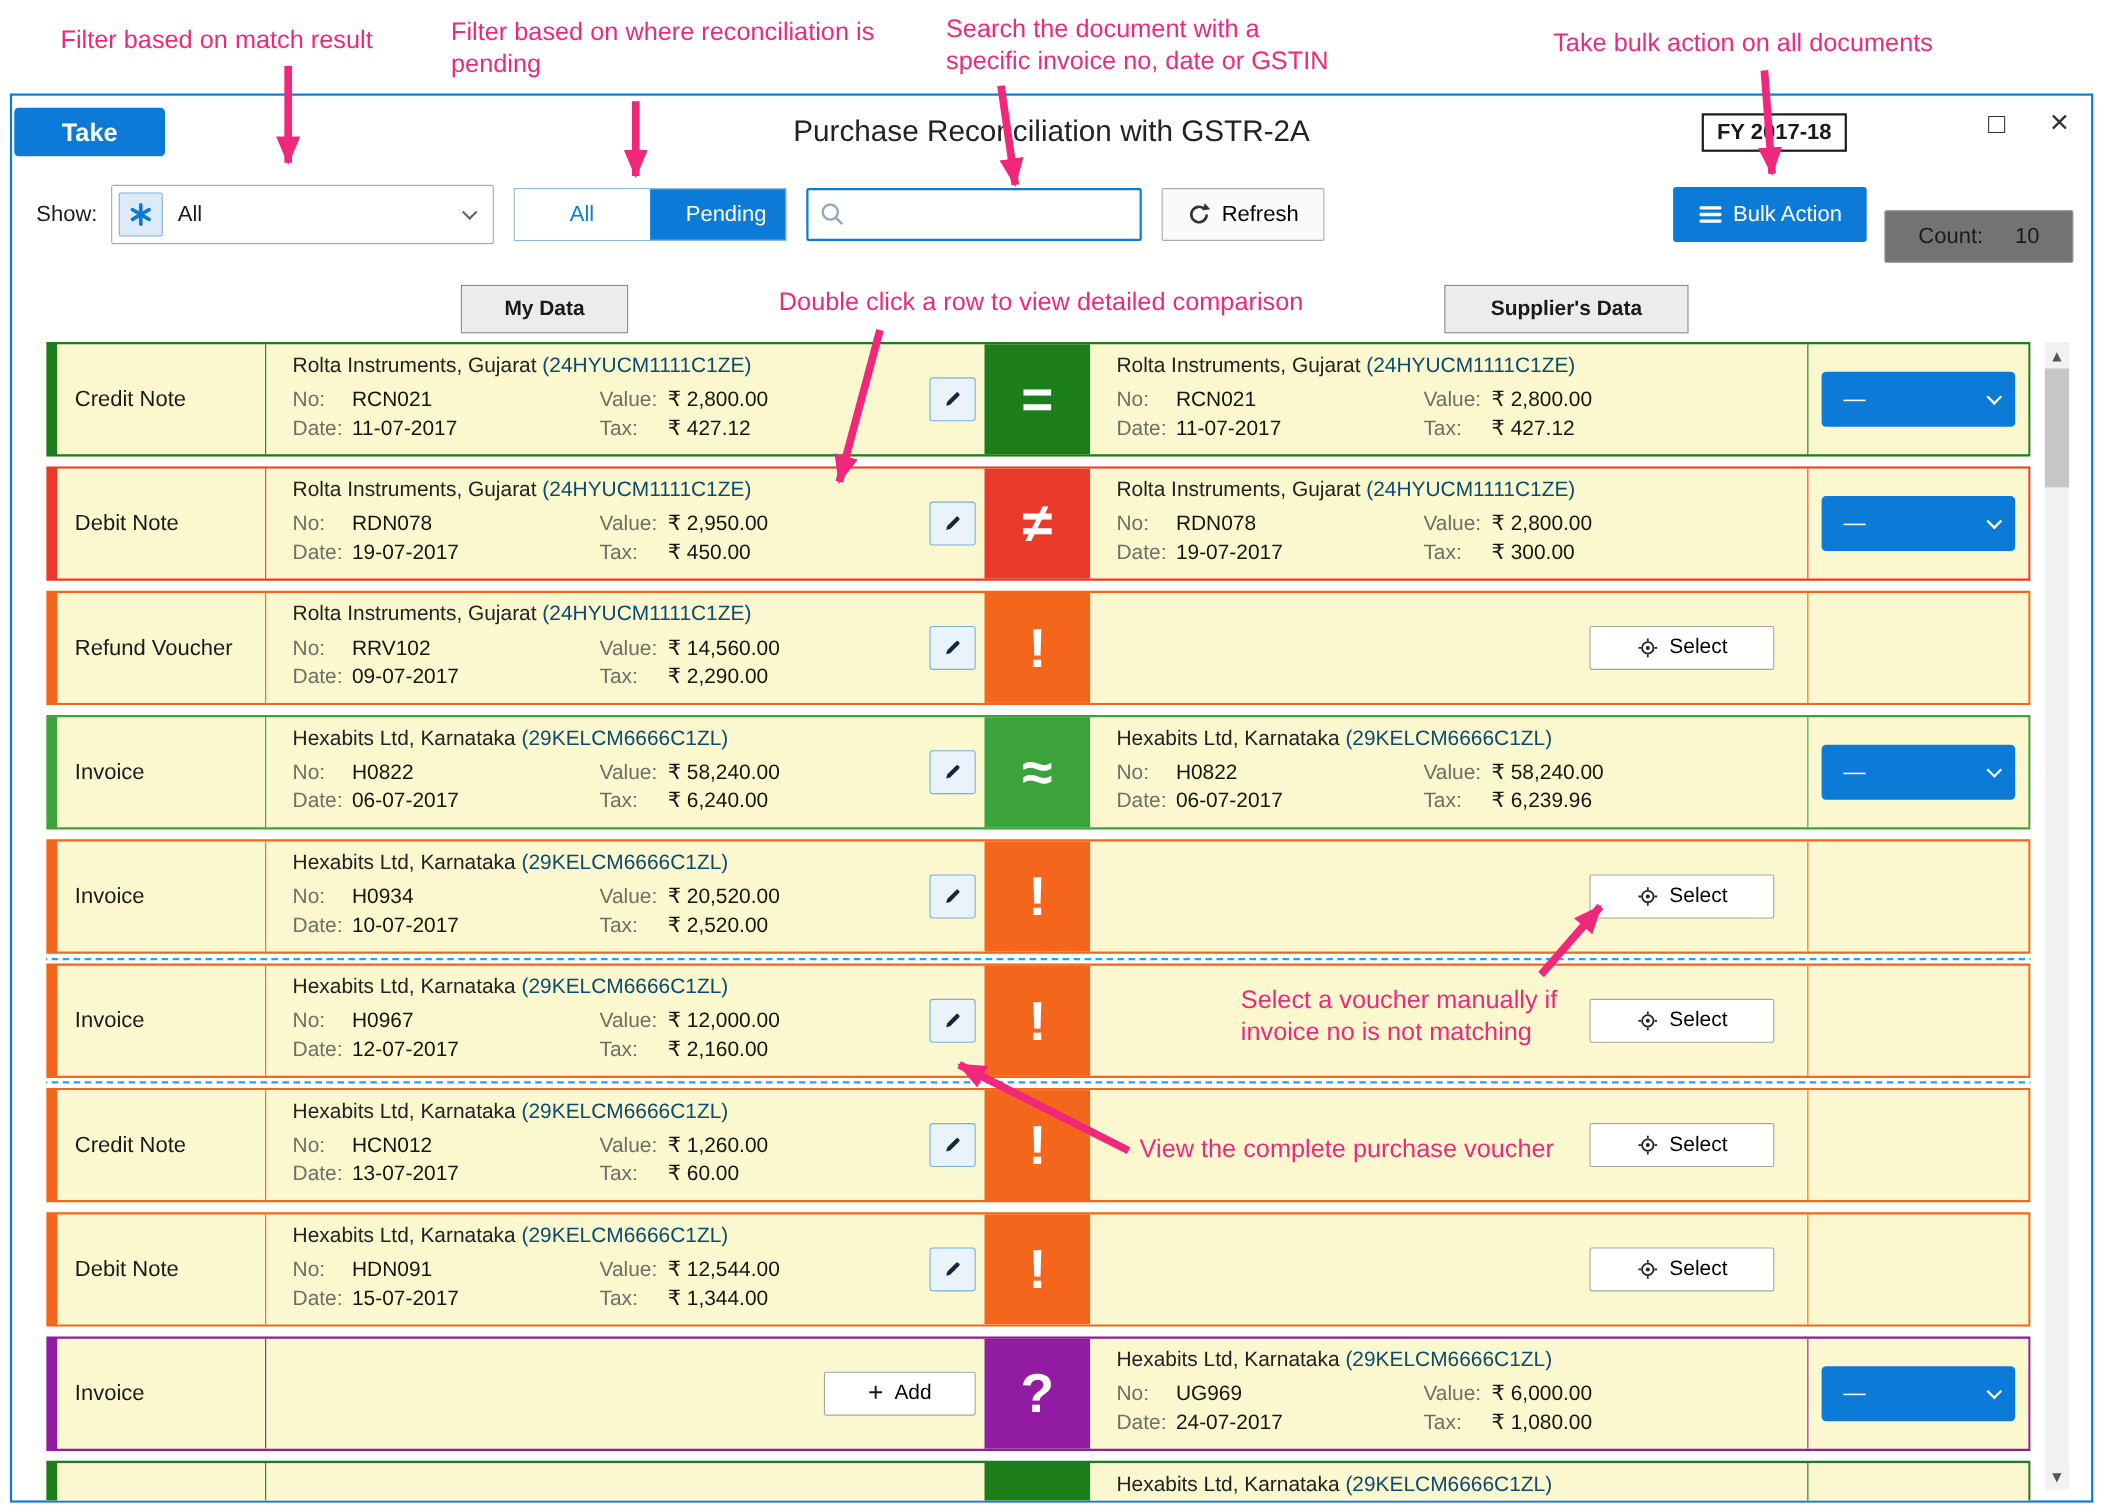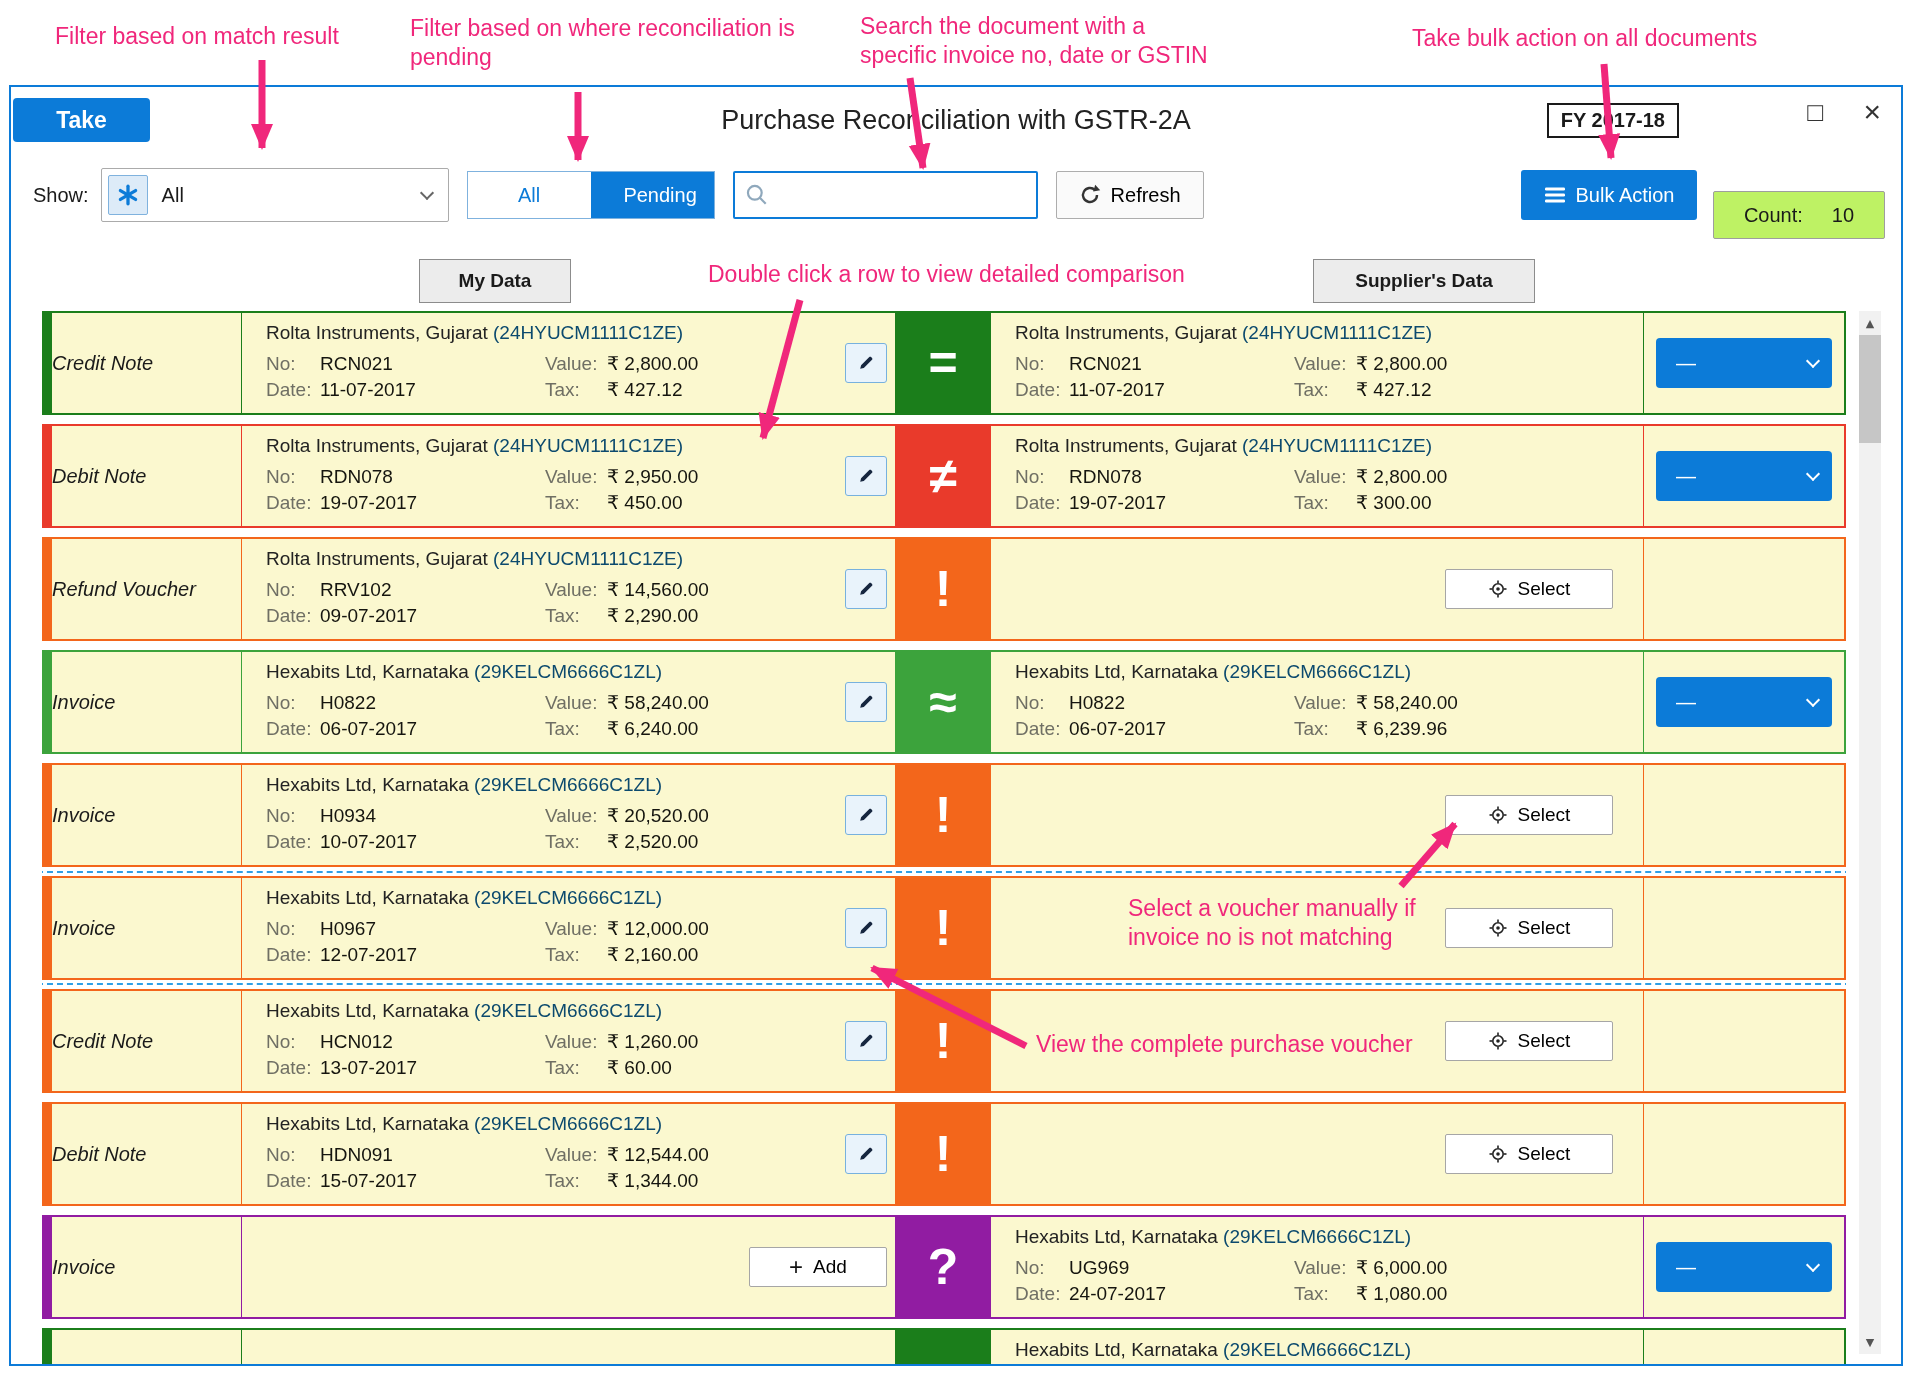--- a/index.html
+++ b/index.html
@@ -60,38 +60,38 @@
     display:flex;align-items:center;padding-left:10px;margin-right:18px;}
   .searchbox input{border:none;outline:none;flex:1;height:100%;font-size:19px;font-family:inherit;
     background:transparent;margin-left:8px;}
   .refresh-btn{width:148px;height:48px;border:1px solid #ADADAD;border-radius:2px;background:#FAFAFA;
     display:flex;align-items:center;justify-content:center;gap:10px;font-size:20px;
     font-family:inherit;cursor:pointer;}
   .bulk-btn{margin-left:auto;width:176px;height:50px;background:var(--accent);color:#fff;border:none;
     border-radius:3px;display:flex;align-items:center;justify-content:center;gap:10px;
     font-size:20px;font-family:inherit;cursor:pointer;}
   .count-box{margin-left:16px;width:172px;height:48px;border:1px solid #9E9E9E;border-radius:2px;
-    display:flex;align-items:center;justify-content:center;gap:29px;font-size:20px;background:#bef264;margin-top:40px;}
+    display:flex;align-items:center;justify-content:center;gap:29px;font-size:20px;background:#737373;margin-top:40px;}
 
   
   .tabs-row{position:relative;height:44px;margin-top:36px;}
   .tab{position:absolute;height:44px;background:#ECECEC;border:1px solid #8C8C8C;
     display:flex;align-items:center;justify-content:center;font-size:19px;font-weight:700;cursor:pointer;}
   .tab-my{left:408px;width:152px;}
   .tab-sup{left:1302px;width:222px;}
 
   
   .list-wrap{position:relative;margin:8px 20px 0 31px;height:1055px;}
   .list{position:absolute;left:0;top:0;right:35px;height:1053px;overflow:hidden;}
   .row{position:relative;display:grid;grid-template-columns:190px 1fr 96px 1fr 200px;
     height:104px;margin-bottom:9px;background:var(--row-bg);
     border:2px solid var(--c,#888);border-left-width:10px;cursor:pointer;}
   .row.selected{outline:2px dashed #2E9FE6;outline-offset:3px;}
-  .type-cell{display:flex;align-items:center;font-size:20px;
-    border-right:1px solid var(--c,#888);font-style:italic;}
+  .type-cell{display:flex;align-items:center;padding-left:16px;font-size:20px;
+    border-right:1px solid var(--c,#888);}
   .data-cell{position:relative;padding:9px 56px 0 24px;font-size:19px;}
   .company-line{white-space:nowrap;}
   .company{color:#222;}
   .gstin{color:#0c4a6e;}
   .detail-grid{display:grid;grid-template-columns:54px 225px 62px auto;margin-top:7px;line-height:26px;}
   .lbl{color:#6F6F64;}
   .val{color:#15150f;}
   .edit-btn{position:absolute;right:8px;top:50%;transform:translateY(-50%);width:42px;height:40px;
     background:#E9F3FB;border:1px solid #77B1DE;border-radius:3px;display:flex;align-items:center;
     justify-content:center;cursor:pointer;}

